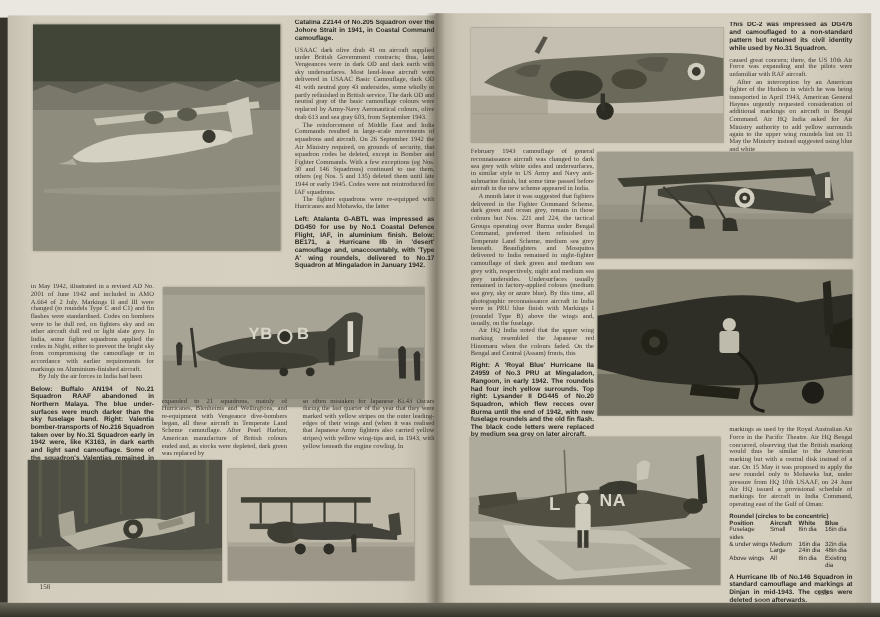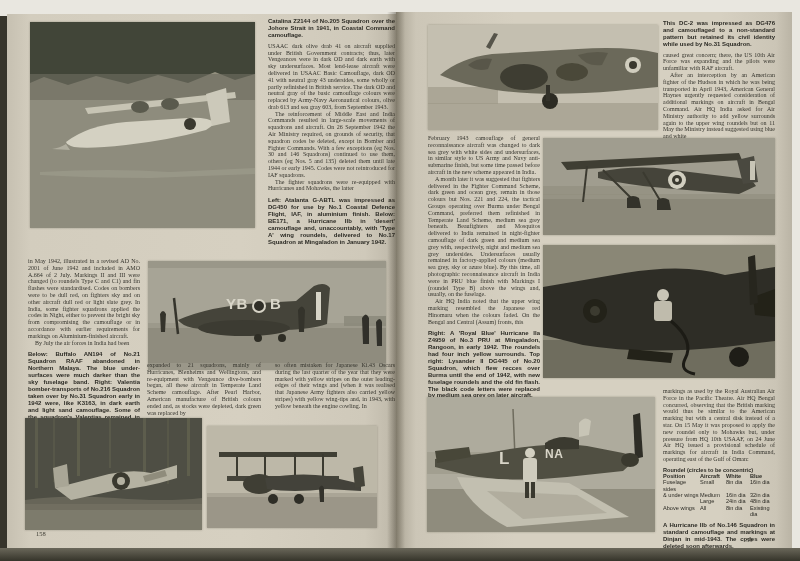--- a/index.html
+++ b/index.html
@@ -244,21 +244,21 @@
         <ellipse cx="203" cy="63" rx="9" ry="7" fill="#3a392e"></ellipse>
         <path d="M30,80 L142,86 L202,120 L80,130 Q42,110 30,80 Z" fill="#c2bfb0"></path>
         <path d="M60,94 L150,98 L180,116 L96,122 Z" fill="#a5a292" opacity=".6"></path>
         <circle cx="103" cy="56" r="5" fill="#d3d0c1"></circle>
         <rect x="96" y="61" width="14" height="24" rx="3" fill="#cfccbd"></rect>
         <rect x="98" y="85" width="4" height="16" fill="#3a392f"></rect>
         <rect x="104" y="85" width="4" height="16" fill="#3a392f"></rect>
         <path d="M152,26 q6,-8 12,-2 l-2,14 l-10,2 Z" fill="#c8c5b6"></path>
       </svg>
       <span class="code" style="left:72px;top:52px;font-size:17px;">L</span>
-      <span class="code" style="left:118px;top:50px;font-size:12px;">NA</span>
+      <span class="code" style="left:118px;top:50px;font-size:16px;">NA</span>
     </div>
 
     <div class="col" style="left:267px;top:376px;width:112px;height:162px;">
       <div>
           <p class="para">markings as used by the Royal Australian Air Force in the Pacific Theatre. Air HQ Bengal concurred, observing that the British marking would thus be similar to the American marking but with a central disk instead of a star. On 15 May it was proposed to apply the new roundel only to Mohawks but, under pressure from HQ 10th USAAF, on 24 June Air HQ issued a provisional schedule of markings for aircraft in India Command, operating east of the Gulf of Oman:</p>
         </div>
       <div class="rtable">
         <div class="rtitle">Roundel (circles to be concentric)</div>
         <div class="trow thead">
           <span class="tcell">Position</span>

